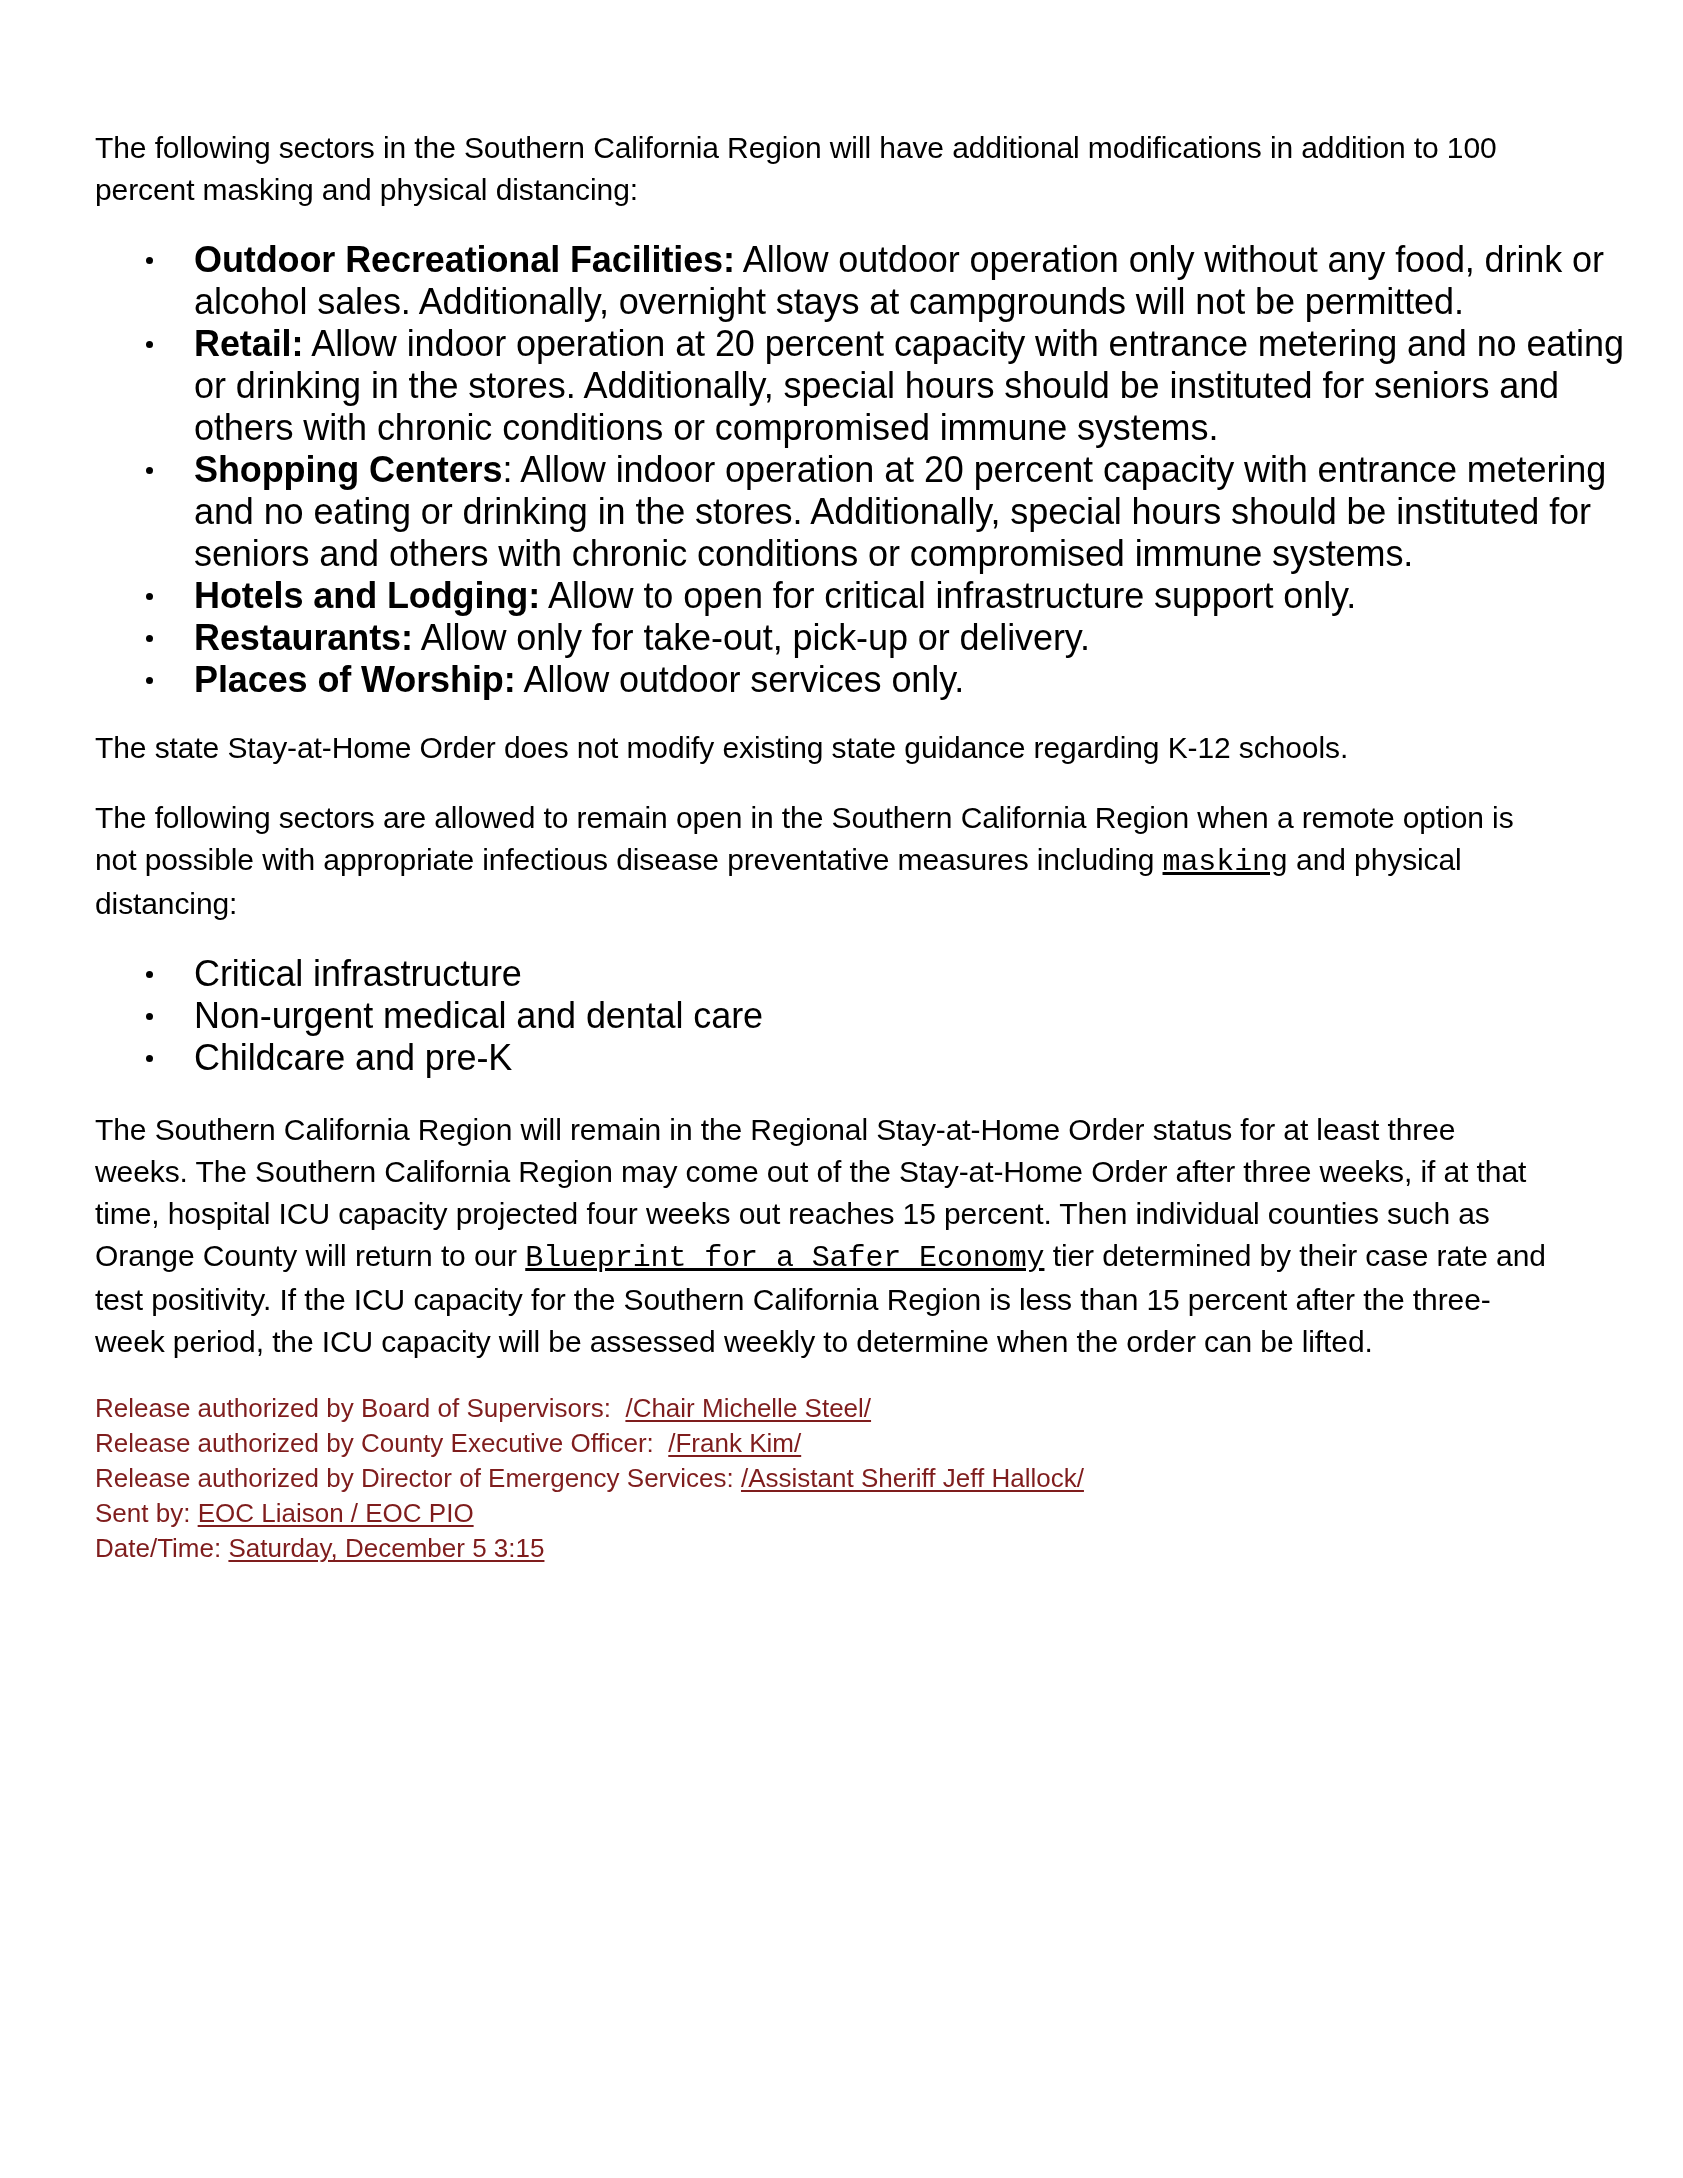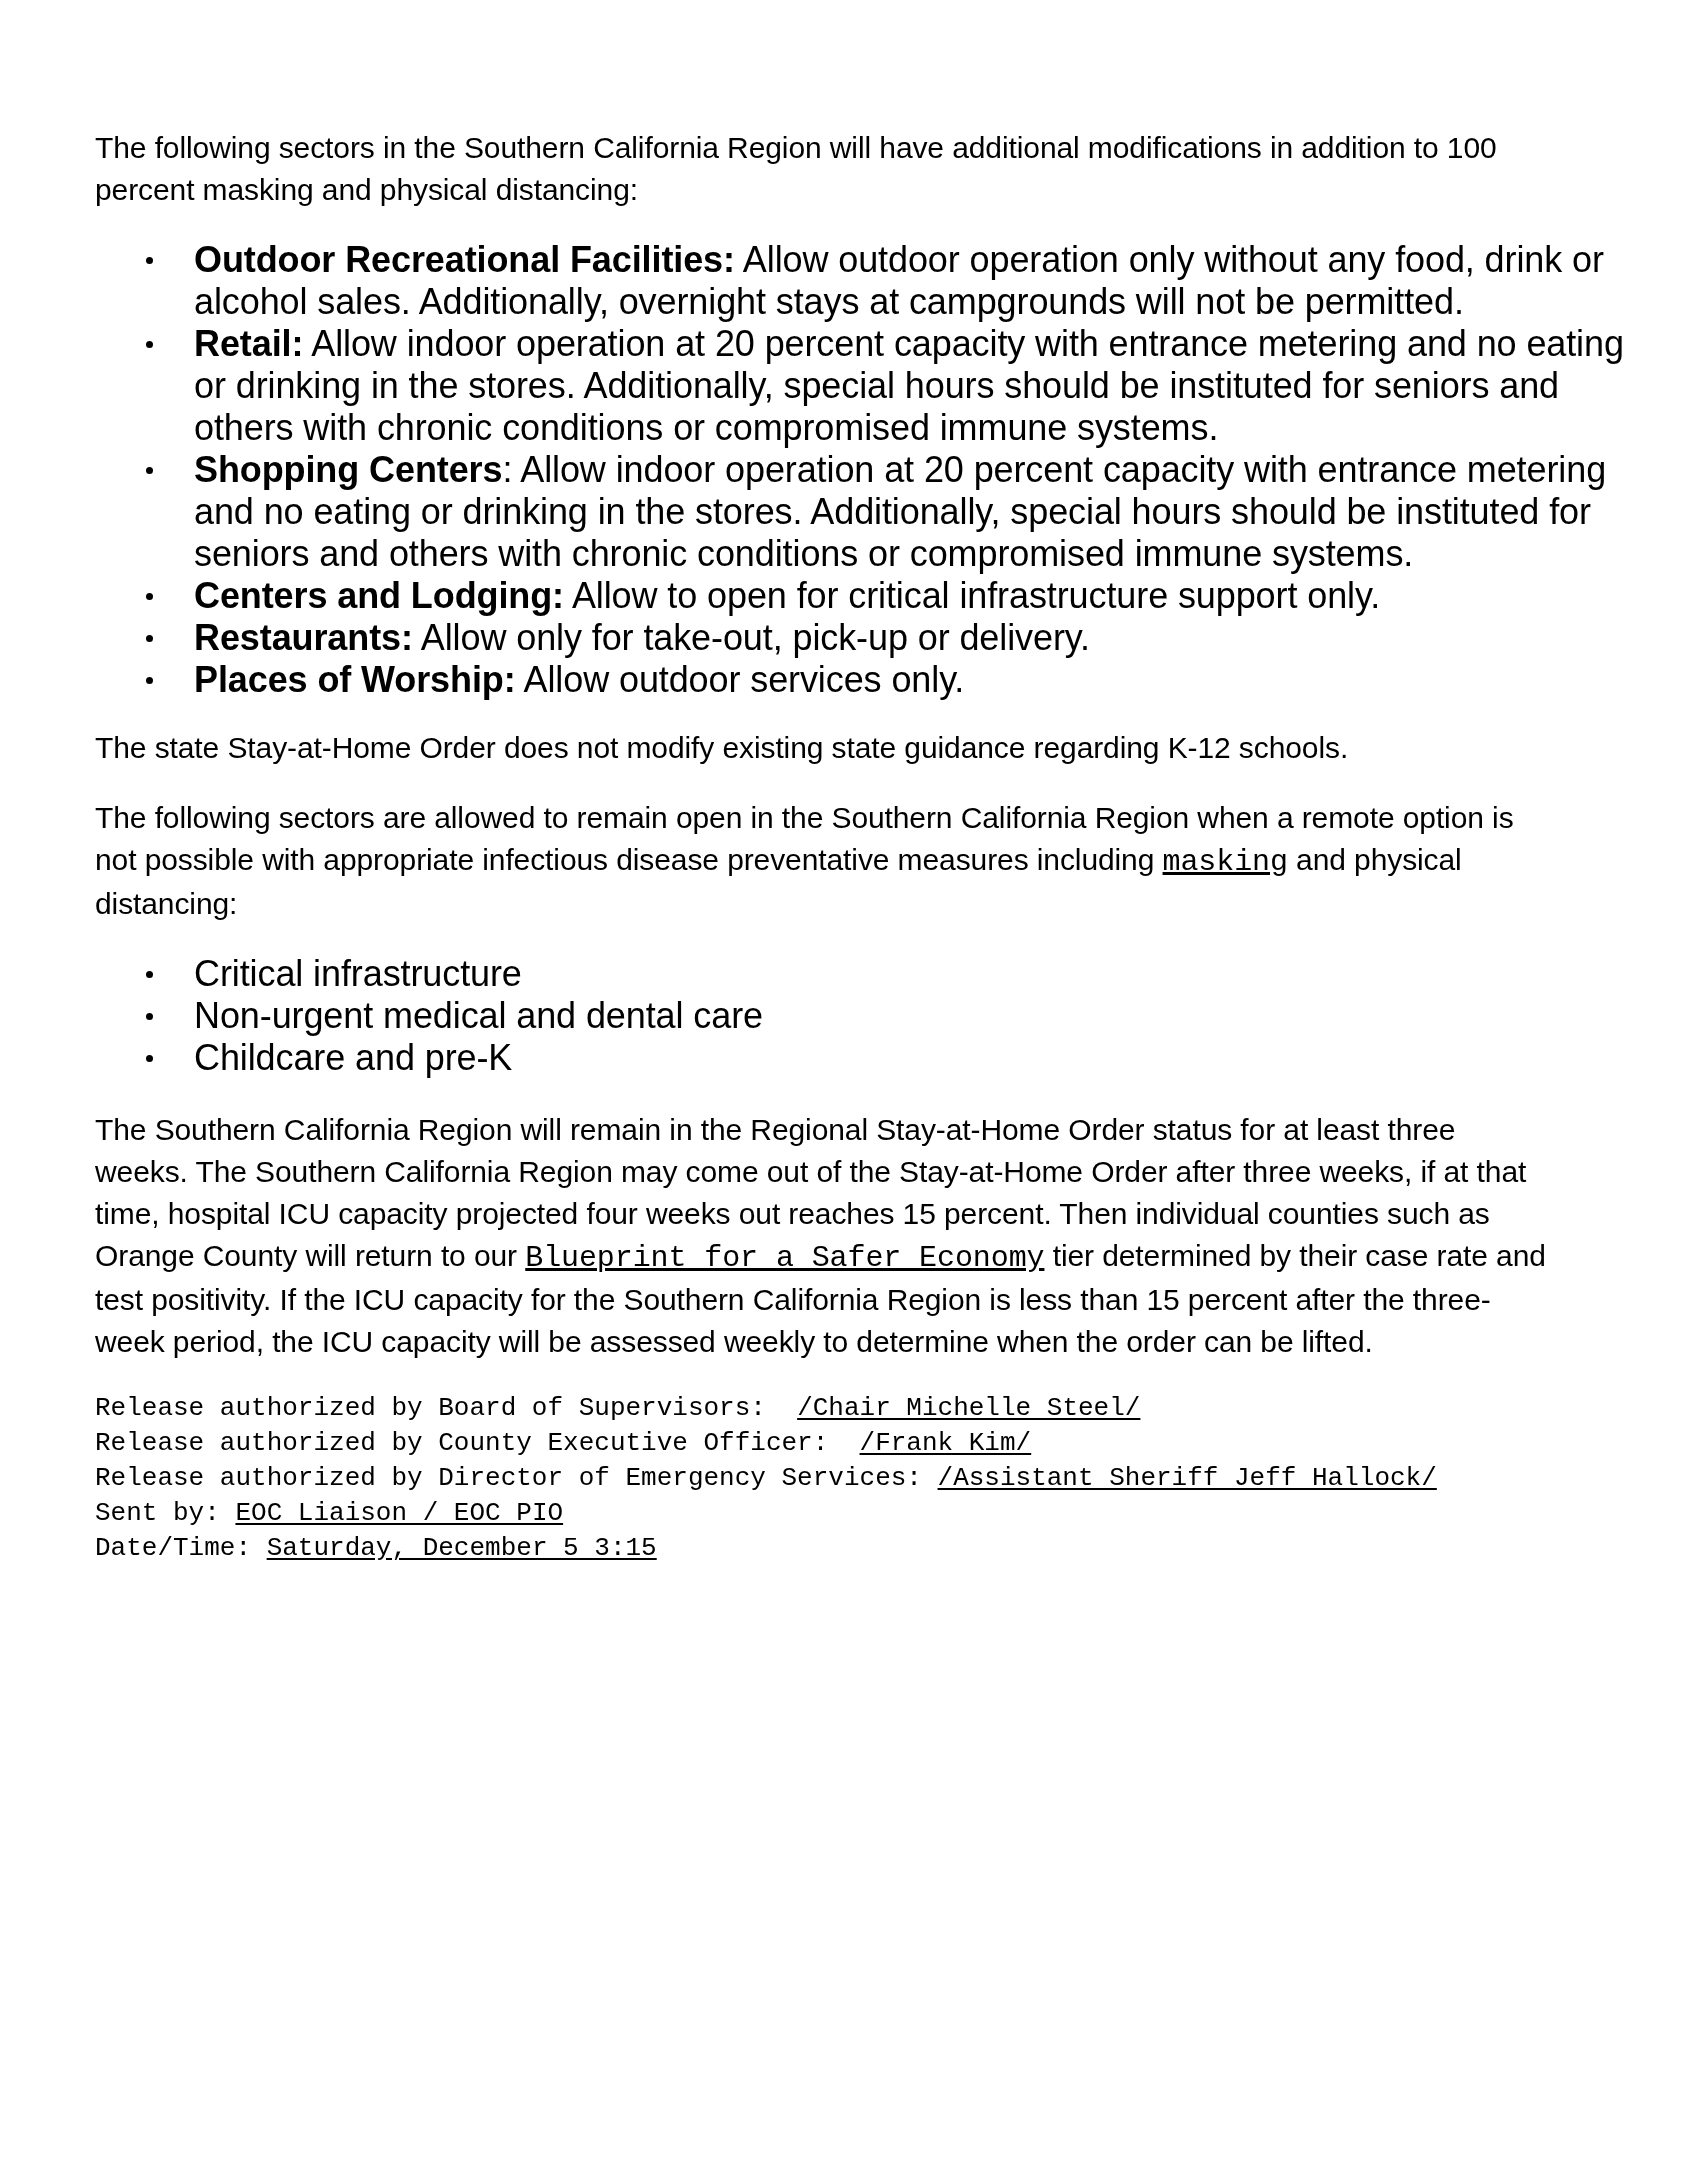--- a/index.html
+++ b/index.html
@@ -65,24 +65,24 @@
     border-radius: 50%;
   }
   ul.bullets.second li { padding-left: 99px; }
   ul.bullets.second li .dot { top: 18px; }
 
   .lead { font-weight: bold; }
   .u { text-decoration: underline; text-underline-offset: 2px; font-family: Liberation Mono, monospace; }
 
   
   .footer {
-    font-family: Liberation Mono, monospace;
+    font-family: Liberation Sans, sans-serif;
     font-size: 26px;
     line-height: 35px;
-    color: #000000;
+    color: #7f1d1d;
   }
   .footer .row { white-space: nowrap; }
   .footer .sig {
     text-decoration: underline;
     text-underline-offset: 3px;
   }
   .footer .sentrow {
     display: flex;
     flex-direction: column;
   }
@@ -103,21 +103,21 @@
     <li>
       <span class="dot"></span>
       <span class="lead">Retail:</span><span> Allow indoor operation at 20 percent capacity with entrance metering and no eating or drinking in the stores. Additionally, special hours should be instituted for seniors and others with chronic conditions or compromised immune systems.</span>
     </li>
     <li>
       <span class="dot"></span>
       <span class="lead">Shopping Centers</span><span>: Allow indoor operation at 20 percent capacity with entrance metering and no eating or drinking in the stores. Additionally, special hours should be instituted for seniors and others with chronic conditions or compromised immune systems.</span>
     </li>
     <li>
       <span class="dot"></span>
-      <span class="lead">Centers and Lodging:</span><span> Allow to open for critical infrastructure support only.</span>
+      <span class="lead">Hotels and Lodging:</span><span> Allow to open for critical infrastructure support only.</span>
     </li>
     <li>
       <span class="dot"></span>
       <span class="lead">Restaurants:</span><span> Allow only for take-out, pick-up or delivery.</span>
     </li>
     <li>
       <span class="dot"></span>
       <span class="lead">Places of Worship:</span><span> Allow outdoor services only.</span>
     </li>
   </ul>

